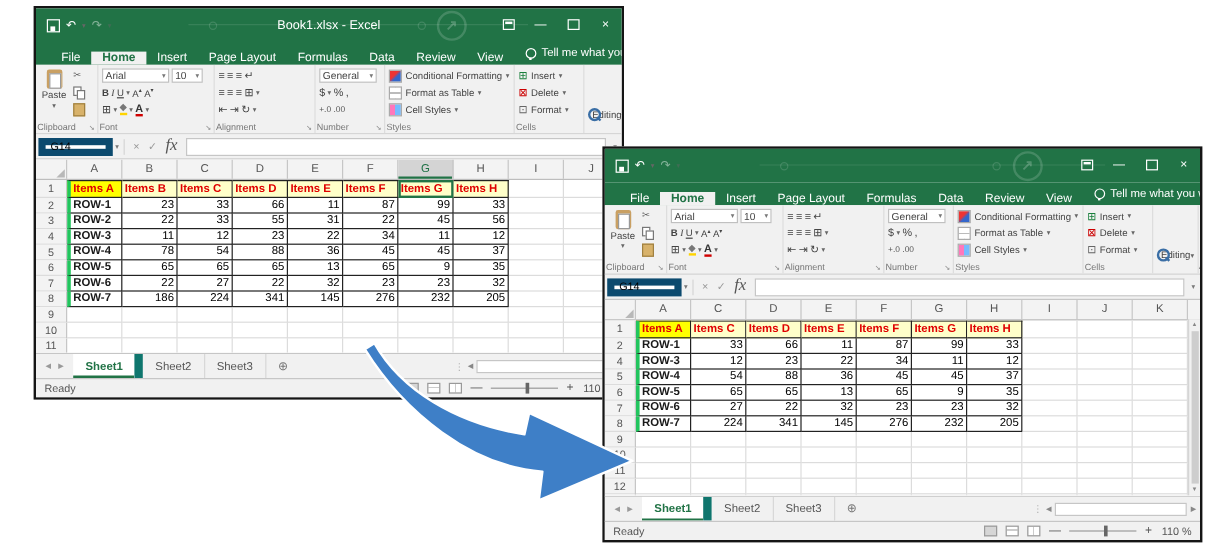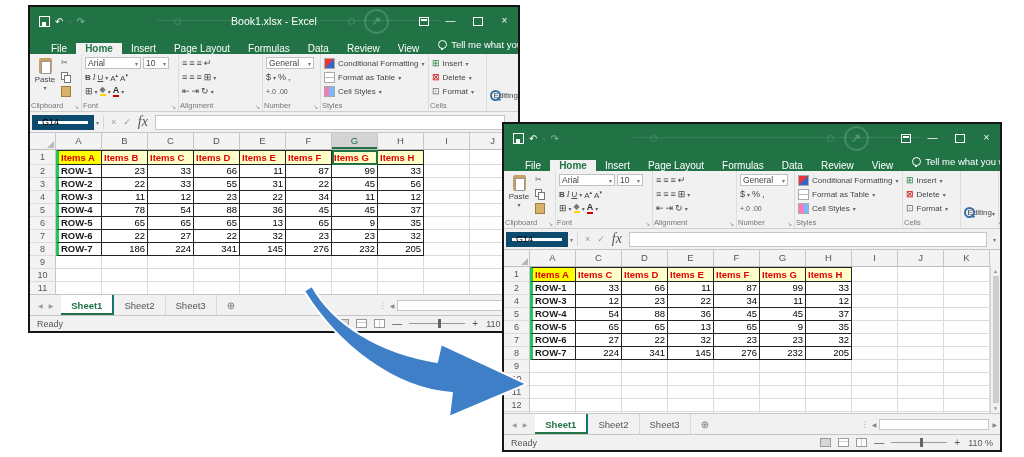--- a/index.html
+++ b/index.html
@@ -129,21 +129,21 @@
   .vscroll{position:absolute;top:16px;right:0;bottom:0;width:10px;background:#f1f1f1;border-left:1px solid #d5d5d5;
            display:flex;flex-direction:column;align-items:center;justify-content:space-between;font-size:5px;color:#888;padding:2px 0;box-sizing:border-box;}
   .vthumb{width:6px;flex:1;background:#cdcdcd;margin:2px 0;}
 
   
   .sheetbar{flex:0 0 20px;background:#f1f1f1;border-top:1px solid #c6c6c6;display:flex;align-items:stretch;
             font-size:9.5px;color:#555;overflow:hidden;}
   .navs{display:flex;align-items:center;gap:6px;padding:0 8px;font-size:6px;color:#999;}
   .sheet-tabs-host{display:flex;align-items:stretch;}
   .stab{padding:0 10px;display:flex;align-items:center;border-right:1px solid #d8d8d8;}
-  .stab.active{background:#fff;color:#217346;font-weight:bold;box-shadow:inset 0 -2px 0 #217346;border-right:2px solid #0f766e;}
+  .stab.active{background:#fff;color:#217346;font-weight:bold;box-shadow:inset 0 -2px 0 #217346;border-right:7px solid #0f766e;}
   .addsheet{display:flex;align-items:center;padding:0 10px;font-size:10px;color:#777;}
   .hscroll{margin-left:auto;display:flex;align-items:center;gap:3px;padding-right:3px;font-size:6px;color:#888;}
   .hdots{font-size:8px;color:#aaa;}
   .hstrack{width:110px;height:11px;background:#fff;border:1px solid #c6c6c6;box-sizing:border-box;}
   .statusbar{flex:0 0 16px;background:#f1f1f1;border-top:1px solid #c6c6c6;display:flex;align-items:center;
              font-size:9px;color:#555;padding:0 7px;box-sizing:border-box;}
   .sright{margin-left:auto;display:flex;align-items:center;gap:7px;}
   .vic{width:11px;height:9px;border:1px solid #9a9a9a;background:#fff;box-sizing:border-box;}
   .vic.on{background:#d6d6d6;}
   .vic.pl{background:linear-gradient(#fff 30%,#ccc 30%,#ccc 45%,#fff 45%);}

